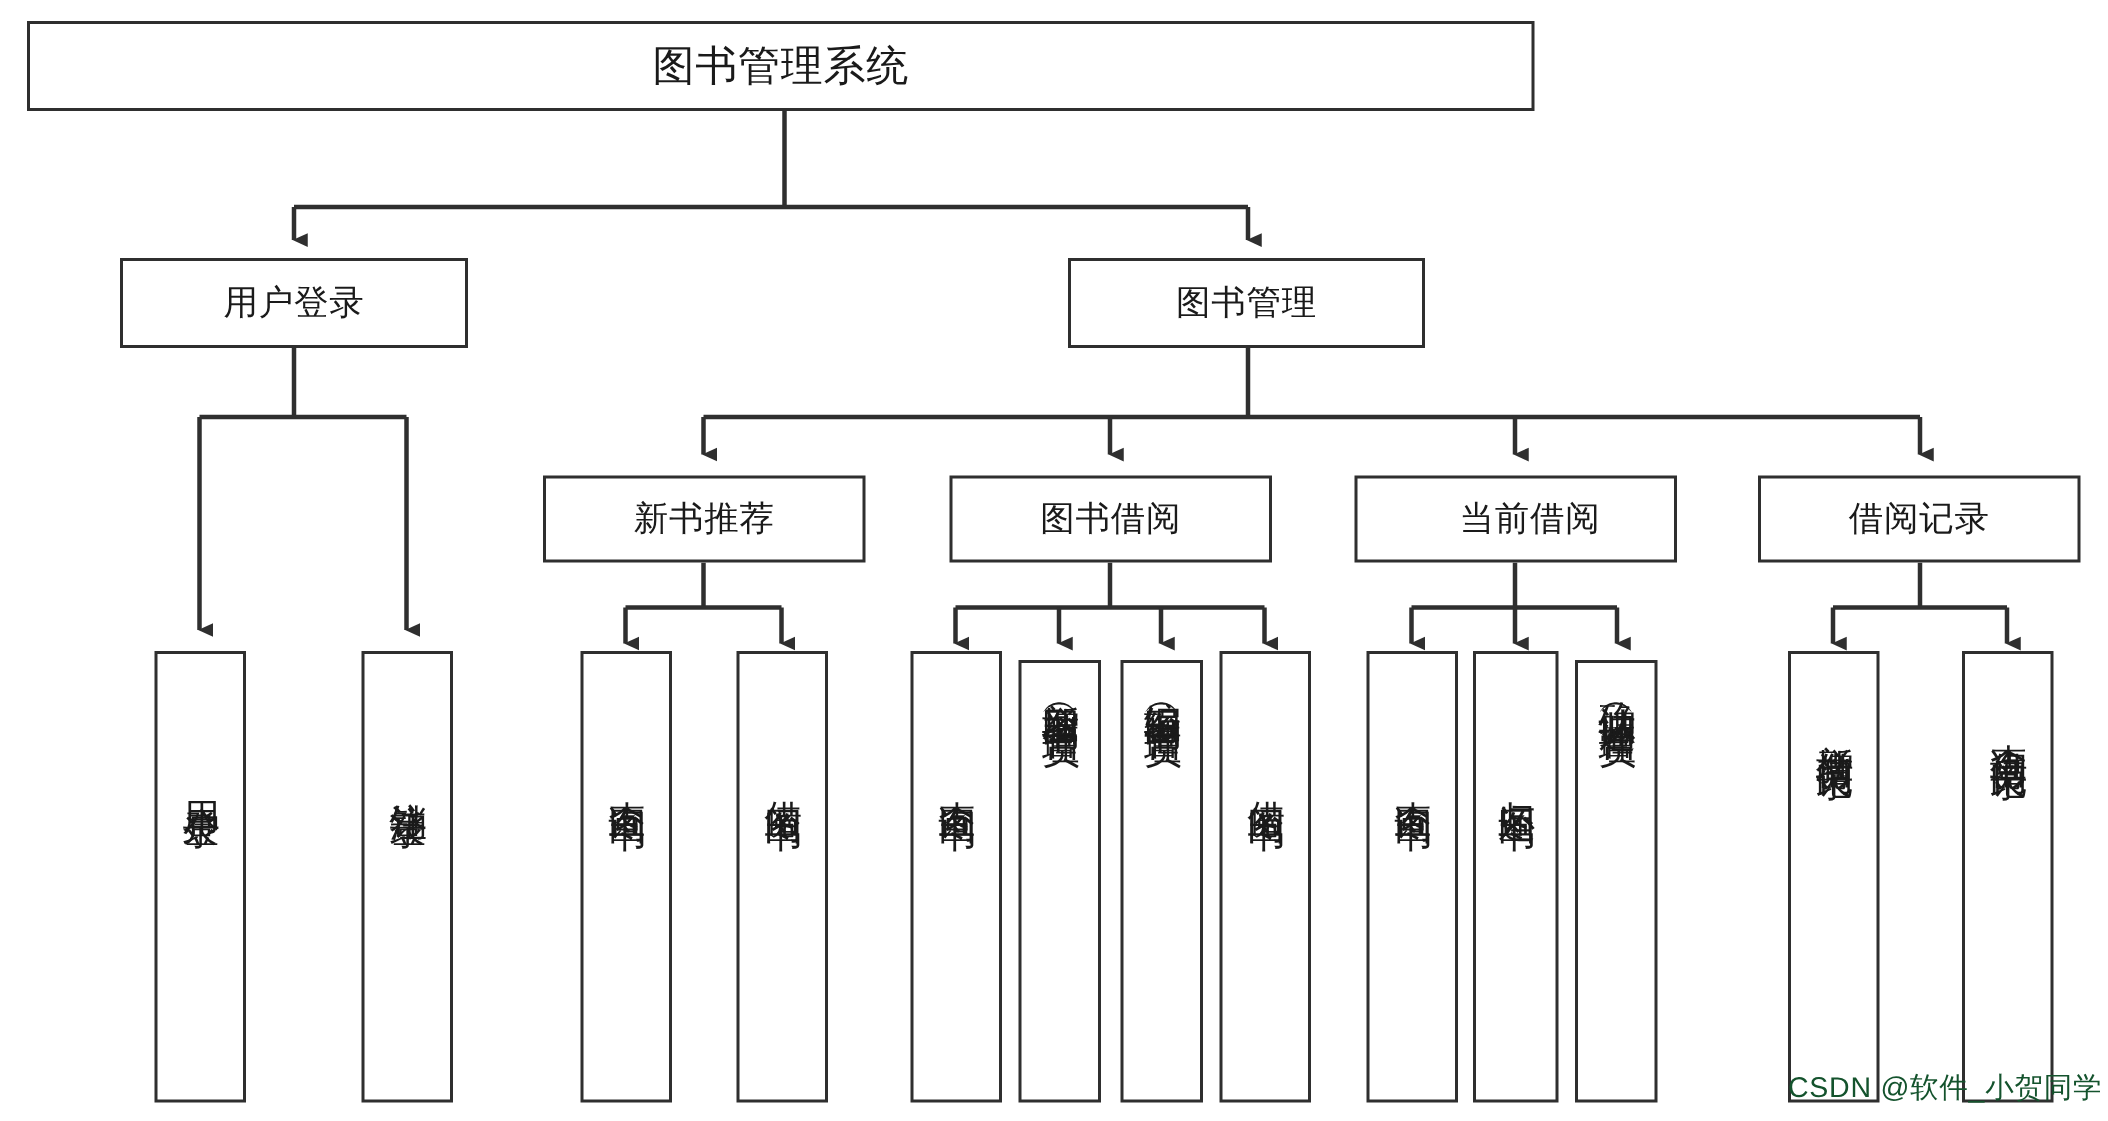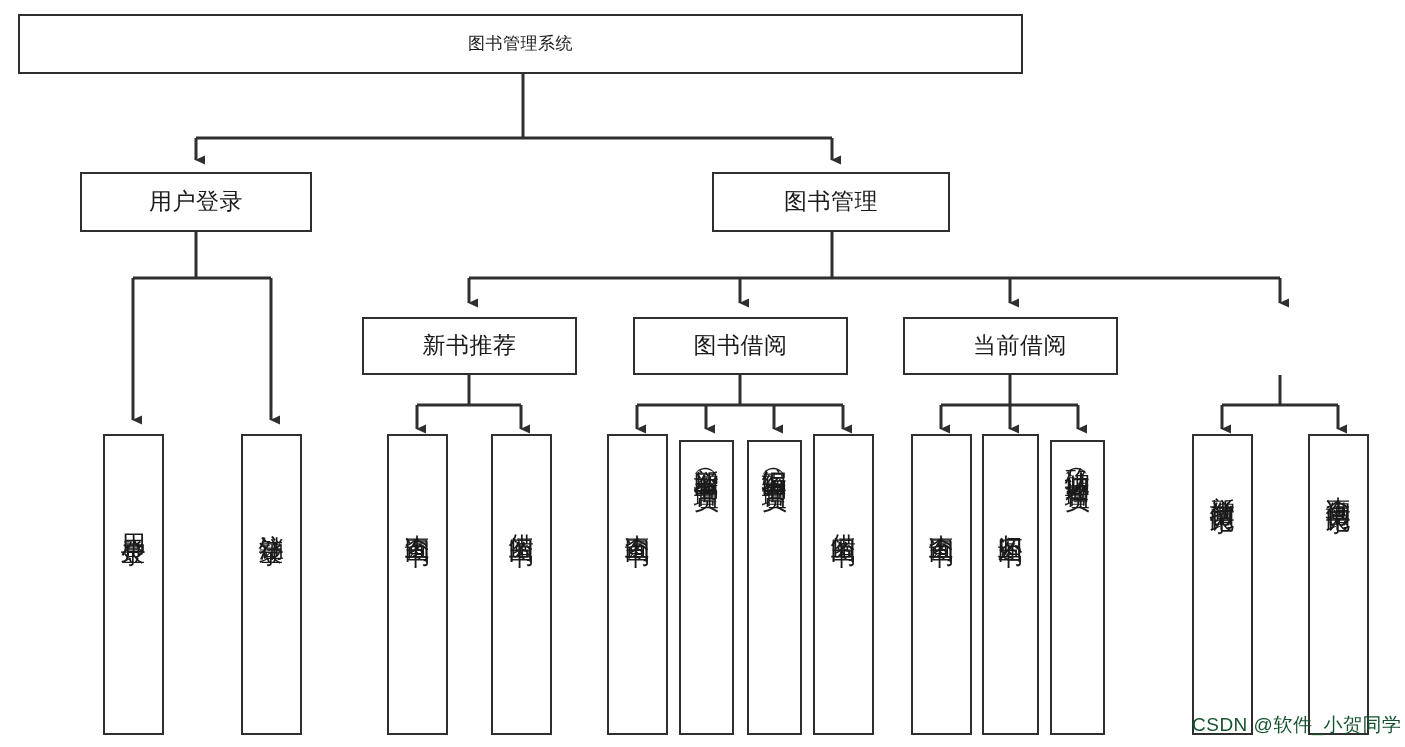--- a/index.html
+++ b/index.html
@@ -38,21 +38,21 @@
   .node .label {
     display: block;
     text-align: center;
     line-height: 1.18;
     letter-spacing: 0.5px;
   }
   .node.horizontal .label {
     font-size: 23px;
   }
   .node.root .label {
-    font-size: 17px;
+    font-size: 28px;
   }
   .node.vertical {
     align-items: flex-start;
     justify-content: center;
     padding-top: 4px;
   }
   .node.vertical .label {
     writing-mode: vertical-rl;
     text-orientation: upright;
     font-size: 25px;
@@ -139,20 +139,23 @@
 
   <div class="node horizontal" style="left:633px; top:317px; width:215px; height:58px;">
     <span class="label">图书借阅</span>
   </div>
   <div class="node horizontal" style="left:362px; top:317px; width:215px; height:58px;">
     <span class="label">新书推荐</span>
   </div>
   <div class="node horizontal" style="left:903px; top:317px; width:215px; height:58px;padding-left:19px;">
     <span class="label">当前借阅</span>
   </div>
+  <div class="node horizontal" style="left:1172px; top:317px; width:215px; height:58px;">
+    <span class="label">借阅记录</span>
+  </div>
 
   <div class="node vertical" style="left:103px; top:434px; width:61px; height:301px; padding-top:78px;">
     <span class="label">用户登录</span>
   </div>
   <div class="node vertical" style="left:241px; top:434px; width:61px; height:301px; padding-top:78px;">
     <span class="label">注销登录</span>
   </div>
 
   <div class="node vertical" style="left:387px; top:434px; width:61px; height:301px; padding-top:78px;">
     <span class="label">查询图书</span>

